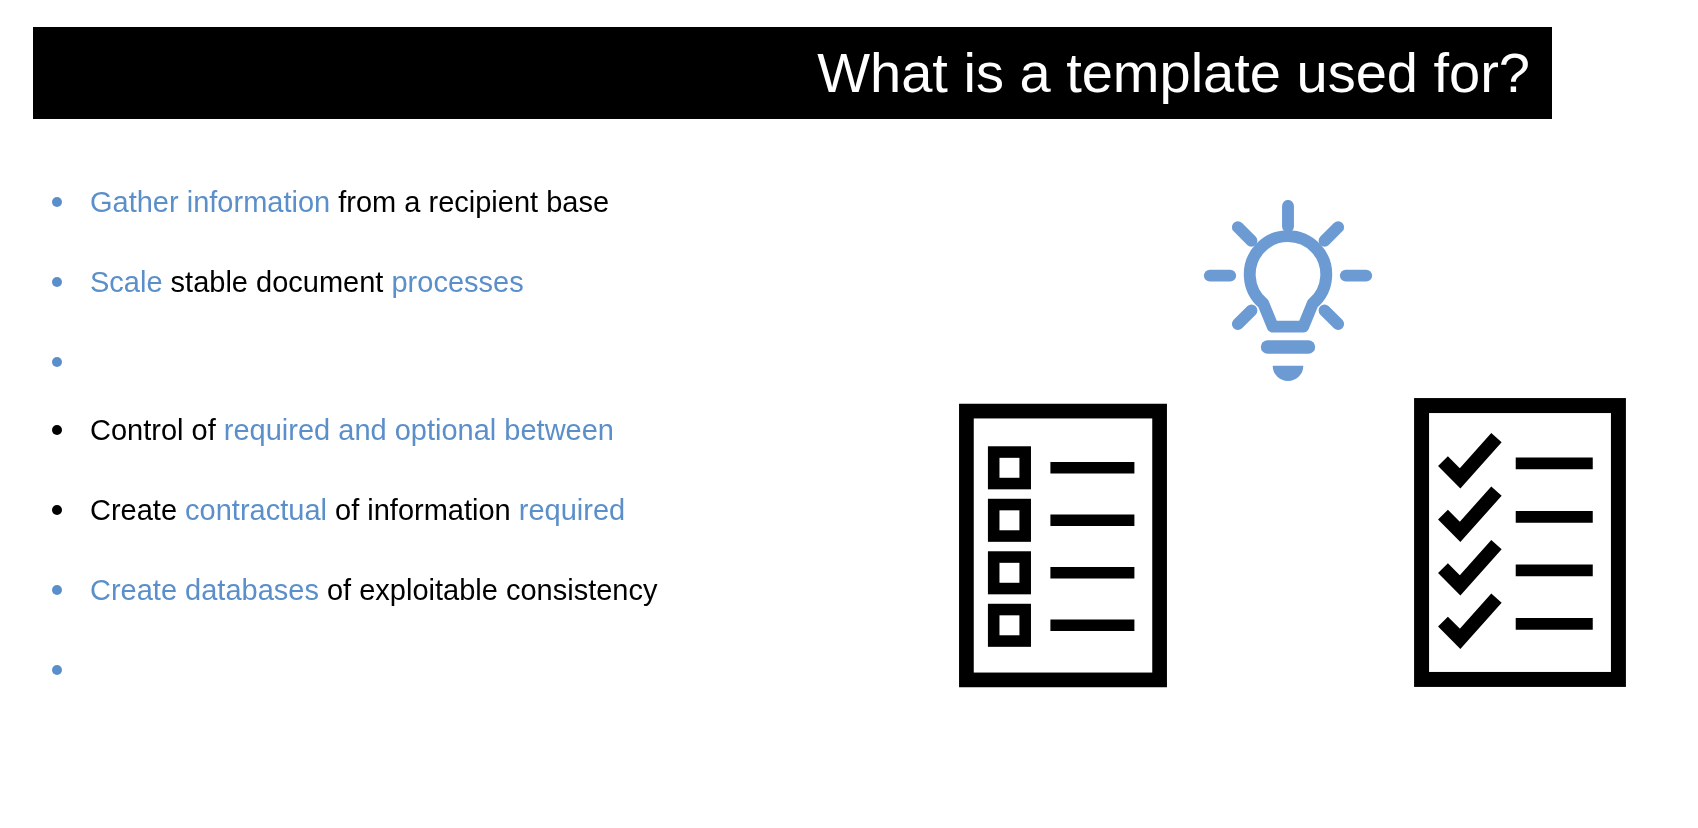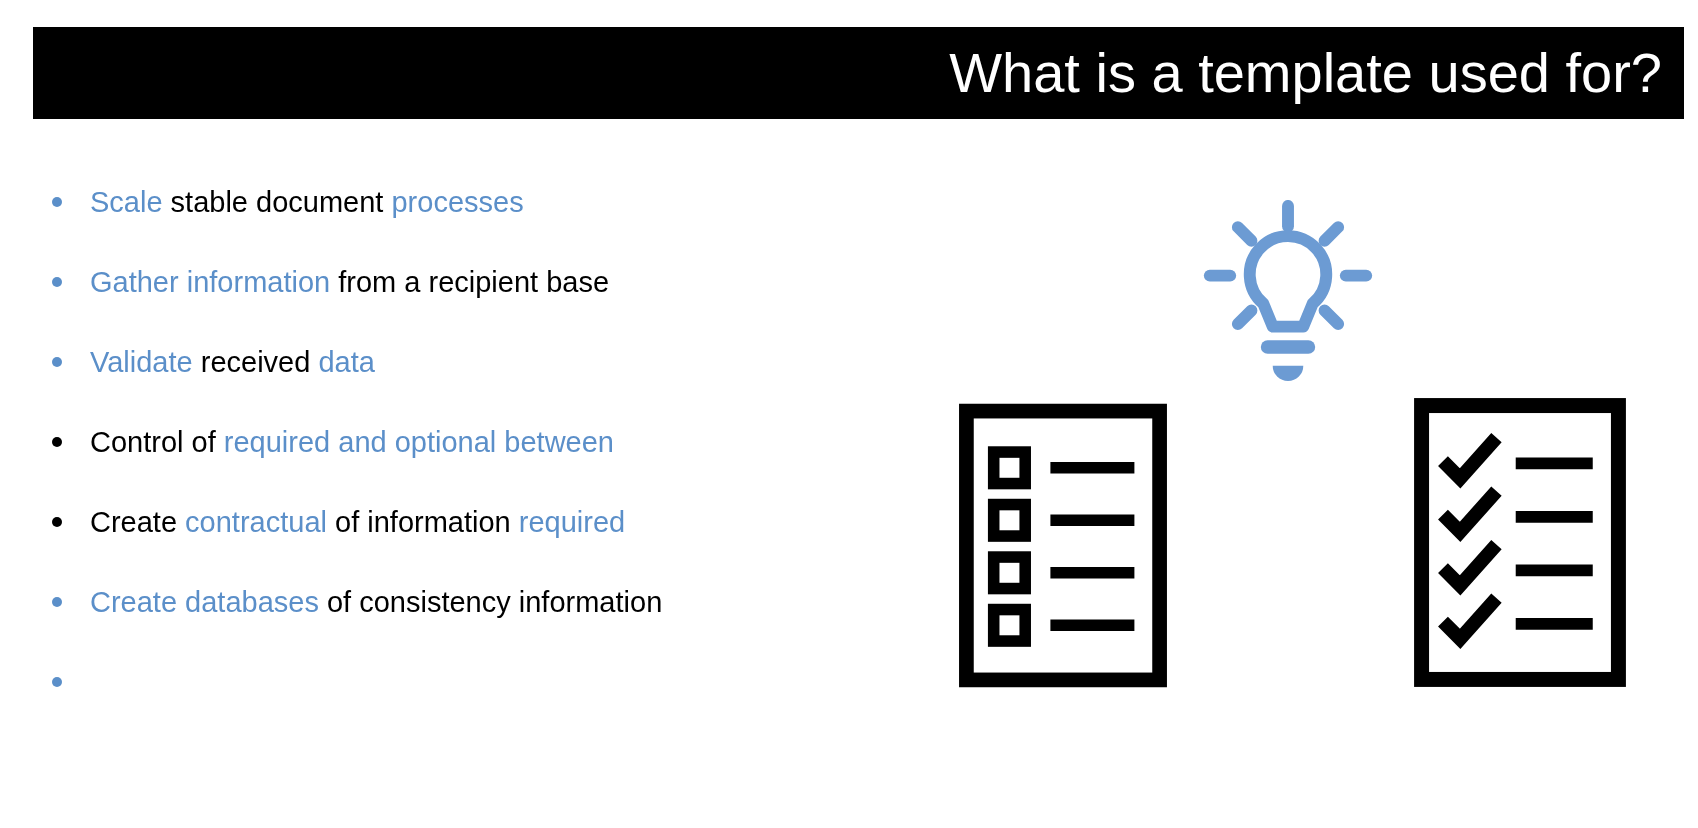--- a/index.html
+++ b/index.html
@@ -11,21 +11,21 @@
   *{margin:0;padding:0;box-sizing:border-box;}
   html,body{background:#ffffff;}
   body{
     font-family:"Liberation Sans","DejaVu Sans",sans-serif;
     width:1698px;height:828px;position:relative;overflow:hidden;
   }
   .slide{position:absolute;inset:0;background:#ffffff;}
 
   
   .title-bar{
-    position:absolute;left:33px;top:27px;width:1651px;height:92px;
+    position:absolute;left:33px;top:27px;width:1519px;height:92px;
     background:var(--bar);
     display:flex;align-items:center;justify-content:flex-end;
     padding-right:22px;
   }
   .title{
     color:#ffffff;font-size:56px;font-weight:400;letter-spacing:0px;
     white-space:nowrap;line-height:1;
   }
 
   
@@ -60,41 +60,40 @@
 
 <div class="slide">
 
   <header class="title-bar">
     <h1 class="title">What is a template used for?</h1>
   </header>
 
   <ul class="bullet-list" id="bullet-list">
       <li>
         <span class="dot accent"></span>
+        <span><span class="seg-accent">Gather information </span><span class="seg-default">from a recipient base</span></span>
+      </li>
+      <li>
+        <span class="dot accent"></span>
         <span><span class="seg-accent">Scale </span><span class="seg-default">stable document </span><span class="seg-accent">processes</span></span>
       </li>
       <li>
         <span class="dot accent"></span>
-        <span><span class="seg-accent">Gather information </span><span class="seg-default">from a recipient base</span></span>
-      </li>
-      <li>
-        <span class="dot accent"></span>
-        <span><span class="seg-accent">Validate </span><span class="seg-default">received </span><span class="seg-accent">data</span></span>
       </li>
       <li>
         <span class="dot default"></span>
         <span><span class="seg-default">Control of </span><span class="seg-accent">required and optional between</span></span>
       </li>
       <li>
         <span class="dot default"></span>
         <span><span class="seg-default">Create </span><span class="seg-accent">contractual </span><span class="seg-default">of information </span><span class="seg-accent">required</span></span>
       </li>
       <li>
         <span class="dot accent"></span>
-        <span><span class="seg-accent">Create databases </span><span class="seg-default">of consistency information</span></span>
+        <span><span class="seg-accent">Create databases </span><span class="seg-default">of exploitable consistency</span></span>
       </li>
       <li>
         <span class="dot accent"></span>
       </li>
     </ul>
 
   <div class="icon lightbulb">
     <svg viewBox="0 0 100 112" xmlns="http://www.w3.org/2000/svg" fill="none" stroke="currentColor" stroke-width="7">
 
       <path d="M50 3 V15" stroke-linecap="round"></path>

